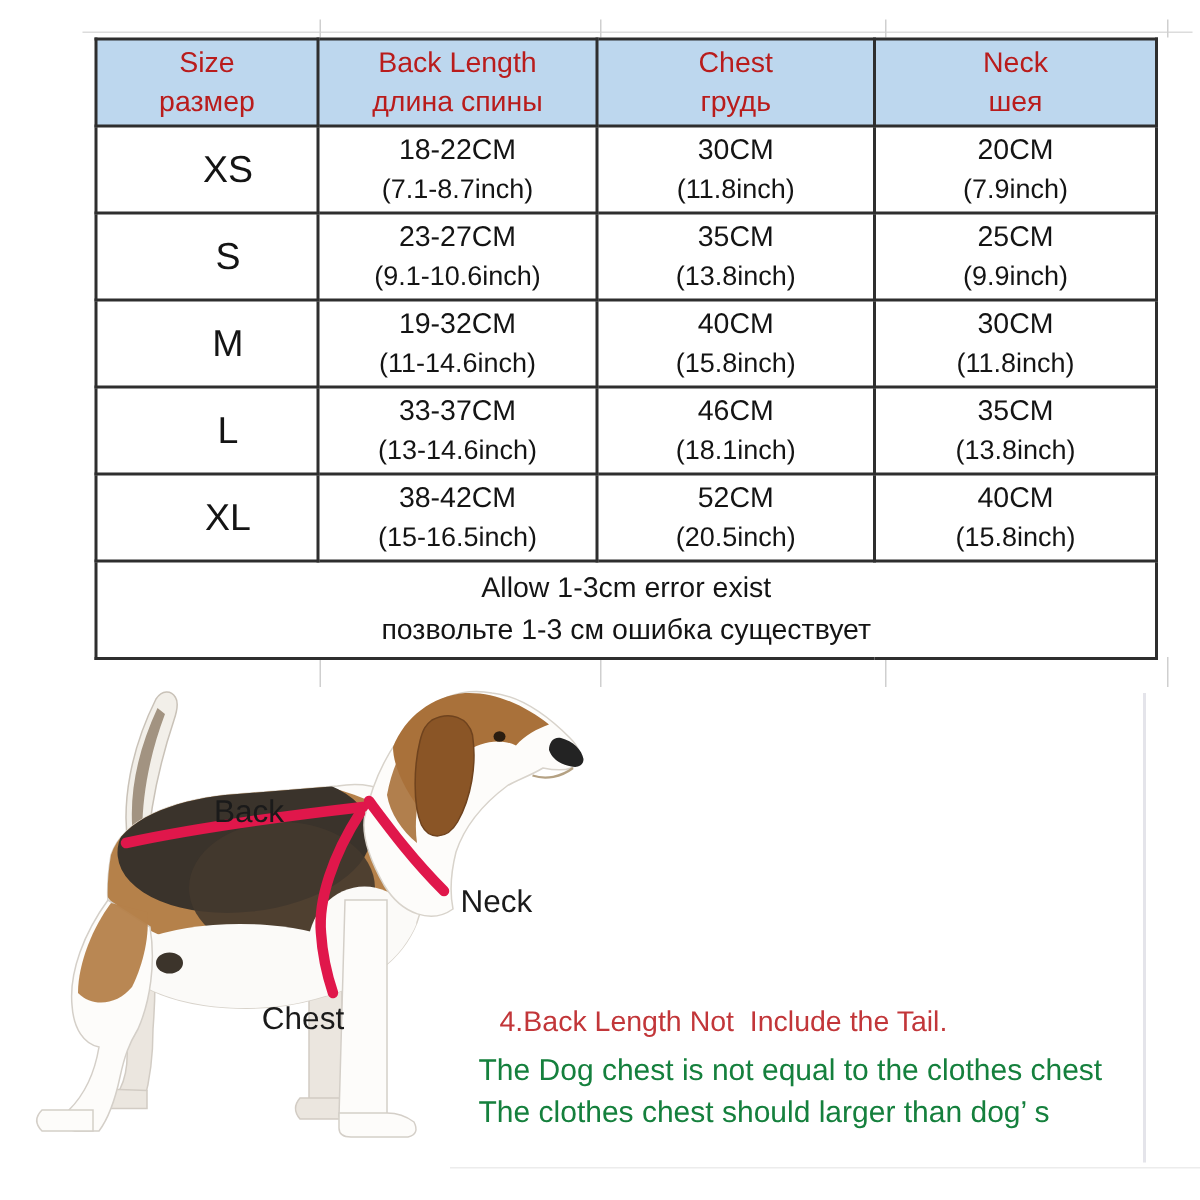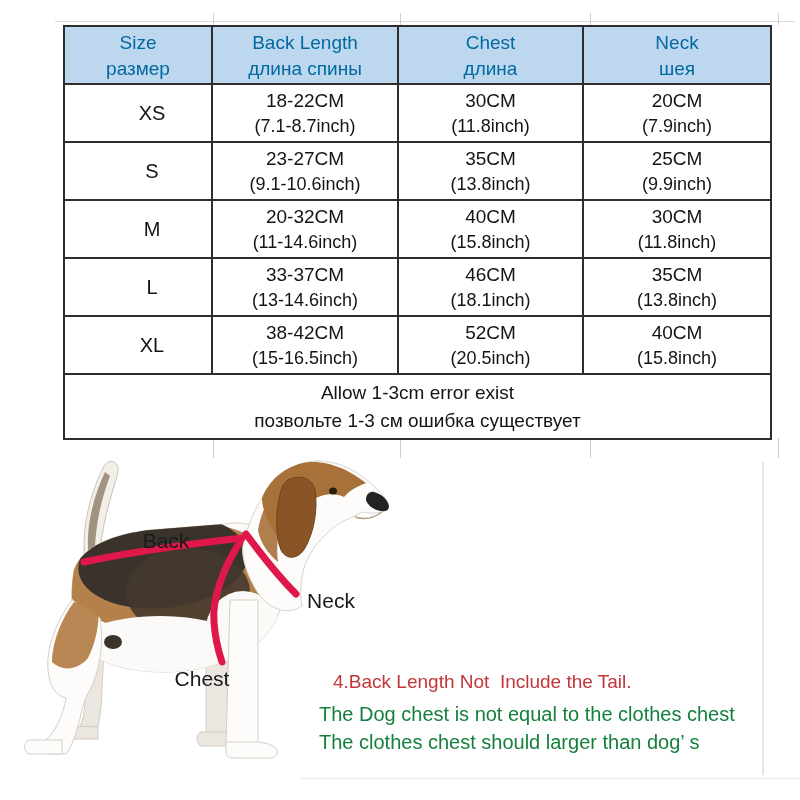--- a/index.html
+++ b/index.html
@@ -20,29 +20,29 @@
   
   table.size-chart{
     position:absolute;left:63px;top:25px;width:707px;height:413px;
     border-collapse:collapse;table-layout:fixed;
   }
   .size-chart td,.size-chart th{
     border:2px solid var(--table-border);
     text-align:center;vertical-align:middle;
     font-weight:normal;color:#141414;
   }
-  .size-chart th{background:var(--header-bg);color:#0369a1;}
+  .size-chart th{background:var(--header-bg);color:#b91c1c;}
   .size-chart .hdr-row{height:58px;}
   .size-chart .data-row{height:58px;}
   .size-chart .note-row{height:65px;}
   .cell-line1{display:block;font-size:19px;line-height:26px;}
   .cell-line2{display:block;font-size:18px;line-height:25px;}
   .hdr-en{display:block;font-size:19px;line-height:27px;}
   .hdr-ru{display:block;font-size:19px;line-height:26px;}
-  .size-label{font-size:20px;margin-left:28px;}
+  .size-label{font-size:25px;margin-left:28px;}
   .note-en{display:block;font-size:19px;line-height:29px;}
   .note-ru{display:block;font-size:19px;line-height:28px;}
 
   
   .dog-svg{position:absolute;left:0px;top:450px;width:400px;height:340px;}
   .dog-svg text{font-family:"Liberation Sans",sans-serif;font-size:21px;fill:var(--label-black);}
   .harness{fill:none;stroke:var(--harness-red);stroke-width:7;stroke-linecap:round;}
 
   
   .note{position:absolute;white-space:pre;}
@@ -82,21 +82,21 @@
       <th>
         <span class="hdr-en">Size</span>
         <span class="hdr-ru">размер</span>
       </th>
       <th>
         <span class="hdr-en">Back Length</span>
         <span class="hdr-ru">длина спины</span>
       </th>
       <th>
         <span class="hdr-en">Chest</span>
-        <span class="hdr-ru">длина</span>
+        <span class="hdr-ru">грудь</span>
       </th>
       <th>
         <span class="hdr-en">Neck</span>
         <span class="hdr-ru">шея</span>
       </th>
     </tr>
 
     <tr class="data-row">
       <td><span class="size-label">XS</span></td>
       <td>
@@ -125,21 +125,21 @@
           </td>
       <td>
         <span class="cell-line1">25CM</span>
         <span class="cell-line2">(9.9inch)</span>
           </td>
     </tr>
 
     <tr class="data-row">
       <td><span class="size-label">M</span></td>
       <td>
-        <span class="cell-line1">20-32CM</span>
+        <span class="cell-line1">19-32CM</span>
         <span class="cell-line2">(11-14.6inch)</span>
           </td>
       <td>
         <span class="cell-line1">40CM</span>
         <span class="cell-line2">(15.8inch)</span>
           </td>
       <td>
         <span class="cell-line1">30CM</span>
         <span class="cell-line2">(11.8inch)</span>
           </td>

